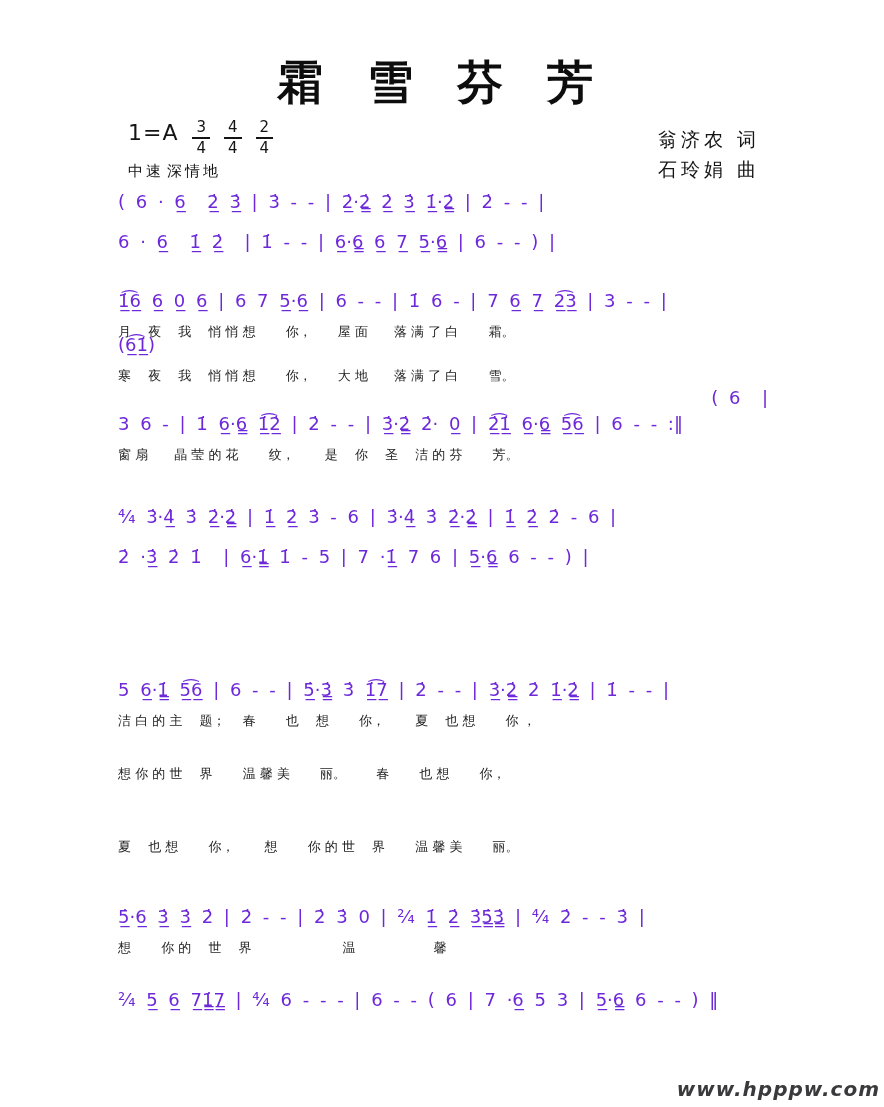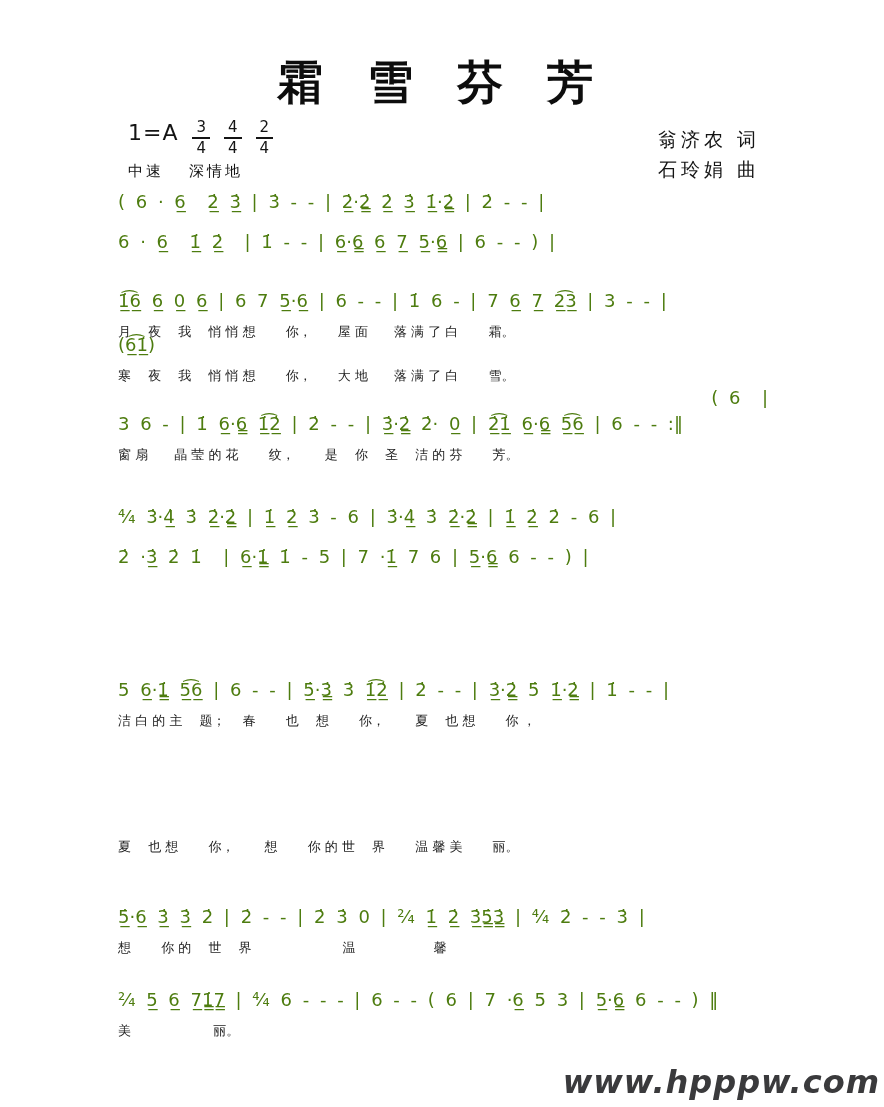--- a/index.html
+++ b/index.html
@@ -21,42 +21,42 @@
   .key-row{
     position:absolute;left:128px;top:120px;
     display:flex;gap:14px;
   }
   .key{font-size:22px;letter-spacing:1px;}
   .frac{display:inline-flex;flex-direction:column;align-items:center;line-height:1;font-size:15px;font-weight:500;}
   .frac .num{border-bottom:2px solid #141414;padding:0 4px 2px;}
   .frac .den{padding-top:2px;}
   .tempo-row{
     position:absolute;left:128px;top:162px;
-    font-size:15px;letter-spacing:3px;display:flex;gap:25px;
+    font-size:15px;letter-spacing:3px;display:flex;gap:3px;
   }
   .credits{
     position:absolute;left:642px;top:124px;
     font-size:19px;letter-spacing:4px;line-height:1.6;text-align:right;margin-left:16px;
   }
   .score-line{position:absolute;left:118px;width:650px;}
   .score-line .notes{
     font-size:18px;line-height:24px;white-space:pre;
-    word-spacing:5px;color:#4d7c0f;
+    word-spacing:5px;color:#6d28d9;
   }
   .score-line.right .notes{text-align:right;}
   .score-line .lyr{
     font-size:13px;line-height:22px;white-space:pre;
     margin-top:8px;color:#222;
   }
   .score-line .lyr + .lyr{margin-top:2px;}
   .watermark{
     position:absolute;right:4px;bottom:6px;
     font-family:"DejaVu Sans",sans-serif;
     font-weight:bold;font-style:italic;
-    font-size:32px;letter-spacing:1px;color:#3a3a3c;margin-top:8px;
+    font-size:20px;letter-spacing:1px;color:#3a3a3c;margin-top:8px;
   }
 </style>
 </head>
 <body>
 
 <div class="page">
 
   <h1 class="title">霜 雪 芬 芳</h1>
 
   <div class="key-row">
@@ -115,36 +115,36 @@
   <div class="score-line" style="top:505px">
     <div class="notes">⁴⁄₄ 3̇·4̲̇ 3̇ 2̲̇·2̳̇ | 1̲̇ 2̲̇ 3̇ - 6 | 3̇·4̲̇ 3̇ 2̲̇·2̳̇ | 1̲̇ 2̲̇ 2̇ - 6 |</div>
   </div>
 
   <div class="score-line" style="top:545px">
     <div class="notes">2̇ ·3̲̇ 2̇ 1̇  | 6̲·1̳̇ 1̇ - 5 | 7 ·1̲̇ 7 6 | 5̲·6̳ 6 - - ) |</div>
   </div>
 
 
   <div class="score-line" style="top:678px">
-    <div class="notes">5 6̲·1̳̇ 5̲͡6̲ | 6 - - | 5̲̇·3̳̇ 3̇ 1̲̇͡2̲̇ | 2̇ - - | 3̲̇·2̳̇ 5̇ 1̲̇·2̳̇ | 1̇ - - |</div>
+    <div class="notes">5 6̲·1̳̇ 5̲͡6̲ | 6 - - | 5̲̇·3̳̇ 3̇ 1̲̇͡7̲̇ | 2̇ - - | 3̲̇·2̳̇ 2̇ 1̲̇·2̳̇ | 1̇ - - |</div>
     <div class="lyr">洁 白 的 主　 题；　 春　　 也　 想　　 你，　　 夏　 也 想　　 你 ，</div>
   </div>
 
   <div class="score-line" style="top:755px">
+    <div class="lyr">想 你 的 世　 界　　 温 馨 美　　 丽。　　 春　　 也 想　　 你，</div>
   </div>
 
   <div class="score-line" style="top:828px">
     <div class="lyr">夏　 也 想　　 你，　　 想　　 你 的 世　 界　　 温 馨 美　　 丽。</div>
   </div>
 
   <div class="score-line" style="top:905px">
     <div class="notes">5̲̇·6̲ 3̲̇ 3̲̇ 2̇ | 2̇ - - | 2̇ 3̇ 0 | ²⁄₄ 1̲̇ 2̲̇ 3̲̇5̳̇3̳̇ | ⁴⁄₄ 2̇ - - 3̇ |</div>
     <div class="lyr">想　　 你 的　 世　 界　　　　　　　温　　　　　　馨</div>
   </div>
 
   <div class="score-line" style="top:988px">
     <div class="notes">²⁄₄ 5̲ 6̲ 7̲1̳̇7̳ | ⁴⁄₄ 6 - - - | 6 - - ( 6 | 7 ·6̲ 5 3 | 5̲·6̳ 6 - - ) ‖</div>
-    <div class="lyr">美　　　　　　 丽。</div>
   </div>
 
   <div class="watermark">www.hpppw.com</div>
 
 </div>
 
 </body></html>

